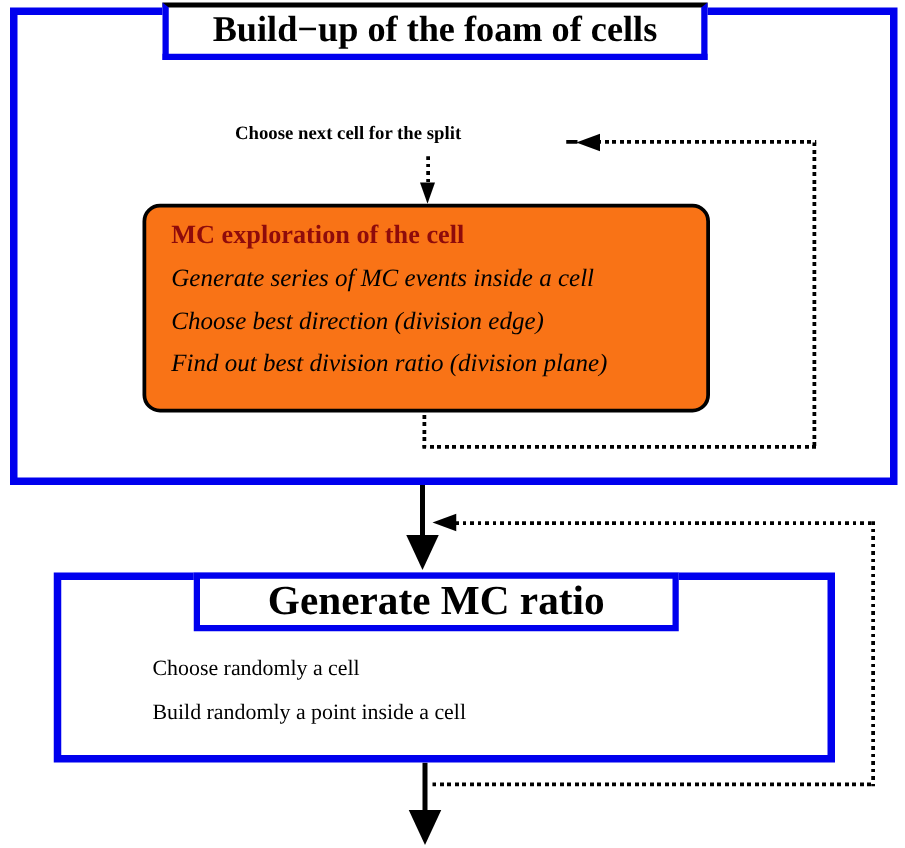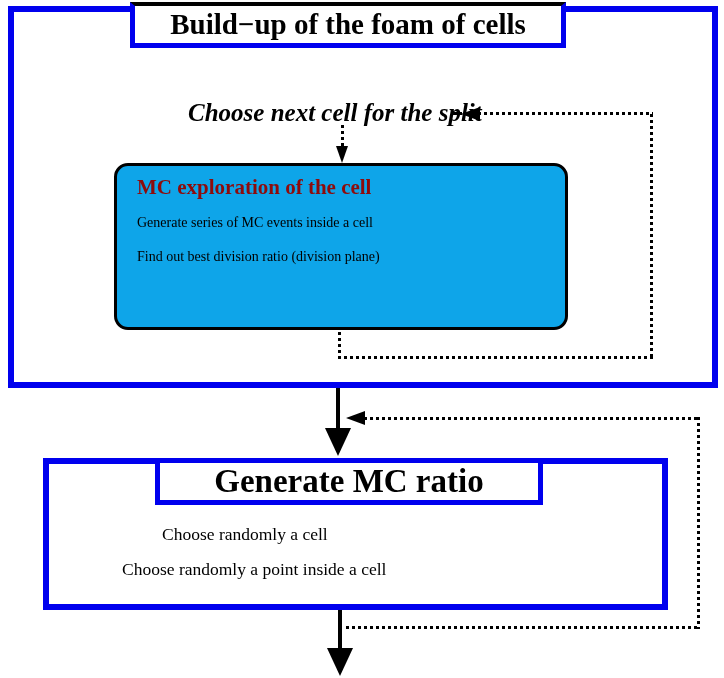--- a/index.html
+++ b/index.html
@@ -29,38 +29,39 @@
     z-index: 3;
     font-weight: bold;
     white-space: nowrap;
   }
   .title-box.black-top { border-top: 4px solid #000; }
 
   
   .round-box {
     border: 3px solid #000;
     border-radius: 14px;
-    background: #0ea5e9;
+    background: #f97316;
     padding: 8px 0 0 20px;
     z-index: 2;
   }
   .round-box .hd {
     font-size: 21px;
     font-weight: bold;
     color: var(--dark-red);
     line-height: 26px;
   }
   .round-box .ln {
-    font-size: 14px;
+    font-size: 20px;
     line-height: 22px;
     margin-top: 12px;
     white-space: nowrap;
+    font-style: italic;
   }
 
-  .step-bold   { font-size: 25px; font-weight: bold; white-space: nowrap; z-index: 2; font-style: italic; }
+  .step-bold   { font-size: 15px; font-weight: bold; white-space: nowrap; z-index: 2; }
   .step-italic { font-size: 21px; font-weight: bold; font-style: italic; white-space: nowrap; z-index: 2; }
   .body-line   { font-size: 17.5px; white-space: nowrap; z-index: 2; }
 
   
   .dot-h { height: 3px; background: repeating-linear-gradient(90deg, #000 0 3px, transparent 3px 6px); z-index: 1; }
   .dot-v { width: 3px;  background: repeating-linear-gradient(180deg, #000 0 3px, transparent 3px 6px); z-index: 1; }
   .solid-v { width: 4px; background: #000; z-index: 1; }
   .solid-h { height: 3px; background: #000; z-index: 1; }
 
   
@@ -99,20 +100,21 @@
 
 
   <div class="abs step-bold" style="left:188px; top:99px;">Choose next cell for the split</div>
 
   <div class="abs dot-v" style="left:341px; top:125px; height:22px;"></div>
   <div class="abs head-down-small" style="left:336px; top:146px;"></div>
 
   <div class="abs round-box" style="left:114px; top:163px; width:454px; height:167px;">
     <div class="hd">MC exploration of the cell</div>
     <div class="ln">Generate series of MC events inside a cell</div>
+    <div class="ln">Choose best direction (division edge)</div>
     <div class="ln">Find out best division ratio (division plane)</div>
   </div>
 
   <div class="abs dot-v" style="left:338px; top:332px; height:26px;"></div>
   <div class="abs dot-h" style="left:338px; top:356px; width:315px;"></div>
   <div class="abs dot-v" style="left:650px; top:114px; height:245px;"></div>
   <div class="abs dot-h" style="left:478px; top:112px; width:175px;"></div>
   <div class="abs solid-h" style="left:453px; top:112px; width:9px;"></div>
   <div class="abs head-left" style="left:461px; top:107px;"></div>
 
@@ -123,19 +125,19 @@
   <div class="abs head-left" style="left:346px; top:411px;"></div>
   <div class="abs dot-v" style="left:697px; top:417px; height:212px;"></div>
   <div class="abs dot-h" style="left:346px; top:626px; width:354px;"></div>
 
   <div class="abs outer-box" style="left:43px; top:458px; width:625px; height:152px; background:#fff; z-index:2;"></div>
 
   <div class="abs title-box" style="left:155px; top:458px; width:388px; height:47px; font-size:33px;">
     <span>Generate MC ratio</span>
   </div>
 
-  <div class="abs body-line" style="left:122px; top:524px;margin-left:40px;">Choose randomly a cell</div>
-  <div class="abs body-line" style="left:122px; top:559px;">Choose randomly a point inside a cell</div>
+  <div class="abs body-line" style="left:122px; top:524px;">Choose randomly a cell</div>
+  <div class="abs body-line" style="left:122px; top:559px;">Build randomly a point inside a cell</div>
 
   <div class="abs solid-v" style="left:338px; top:610px; height:42px;"></div>
   <div class="abs head-down-big" style="left:327px; top:648px;"></div>
 
 </div>
 
 </body></html>

